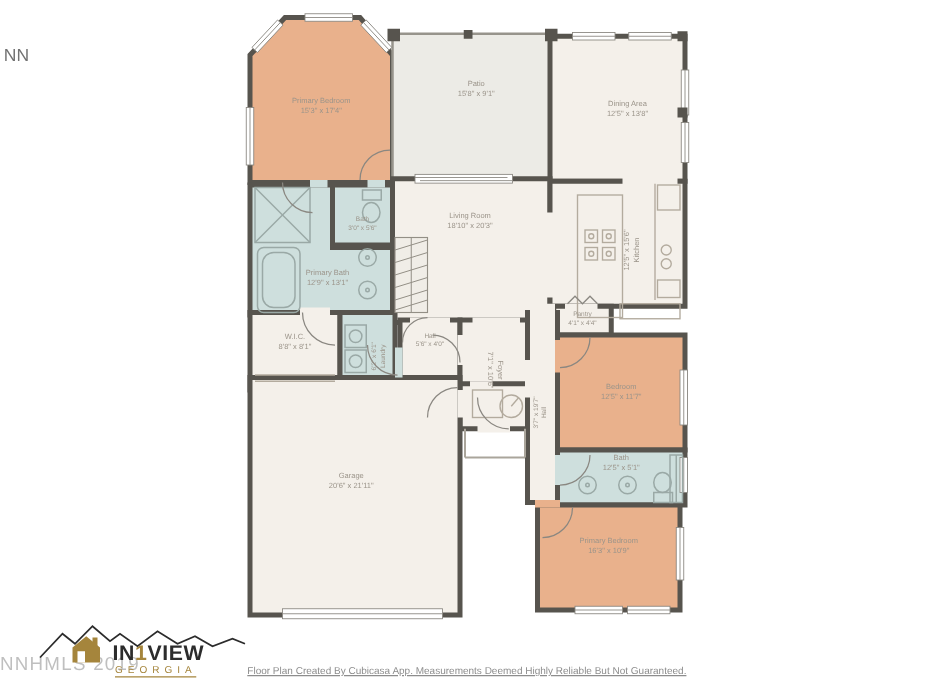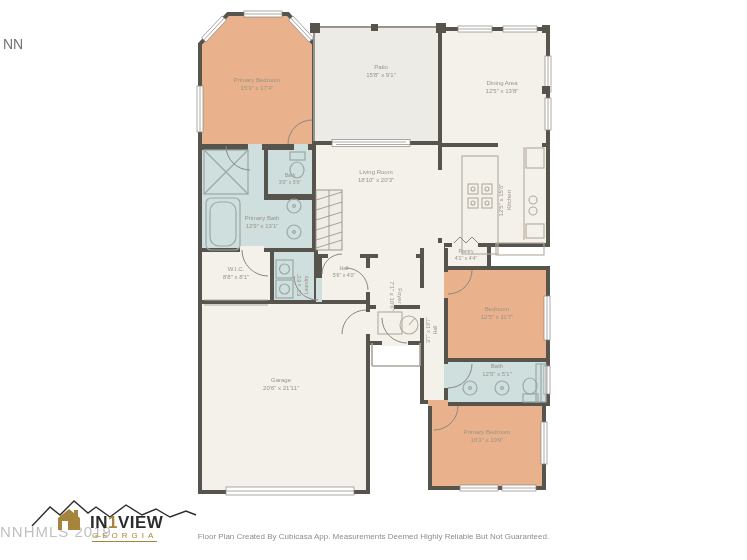--- a/index.html
+++ b/index.html
@@ -34,21 +34,21 @@
   #watermark-main{position:absolute;left:0px;top:523px;font-size:15px;letter-spacing:1px;
     color:#9e9e9e;opacity:.65;white-space:nowrap;}
   #watermark-corner{position:absolute;left:3px;top:36px;font-size:14px;color:#4f4f4f;opacity:.8;}
   #brand{position:absolute;left:28px;top:498px;width:176px;height:50px;}
   #brand svg{position:absolute;left:0;top:0;}
   #brand .wordmark{position:absolute;left:62px;top:16px;font-size:17px;font-weight:bold;
     color:#2c2c2c;letter-spacing:.5px;line-height:17px;}
   #brand .wordmark .gold{color:#a5853c;}
   #brand .region{position:absolute;left:64px;top:33px;font-size:8px;letter-spacing:4px;
     color:#a5853c;border-bottom:1px solid #a5853c;padding-bottom:1px;}
-  #footer{position:absolute;left:0;right:0;top:532px;text-align:center;font-size:8px;color:#8d8d8d;}
+  #footer{position:absolute;left:0;right:0;top:532px;text-align:center;font-size:8px;color:#8d8d8d;text-decoration:underline;}
 </style>
 </head>
 <body>
 
 <div id="stage">
 
   <svg id="plan" width="747" height="560" viewBox="0 0 747 560">
 
     <g>
       <path class="r-or wall4" d="M228,14 L288,14 L314,44 L314,146 L200,146 L200,44 Z"></path>

